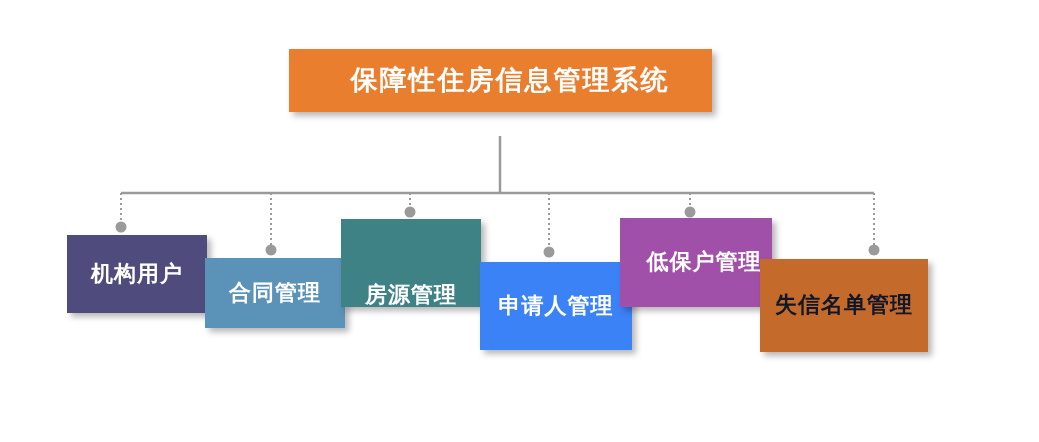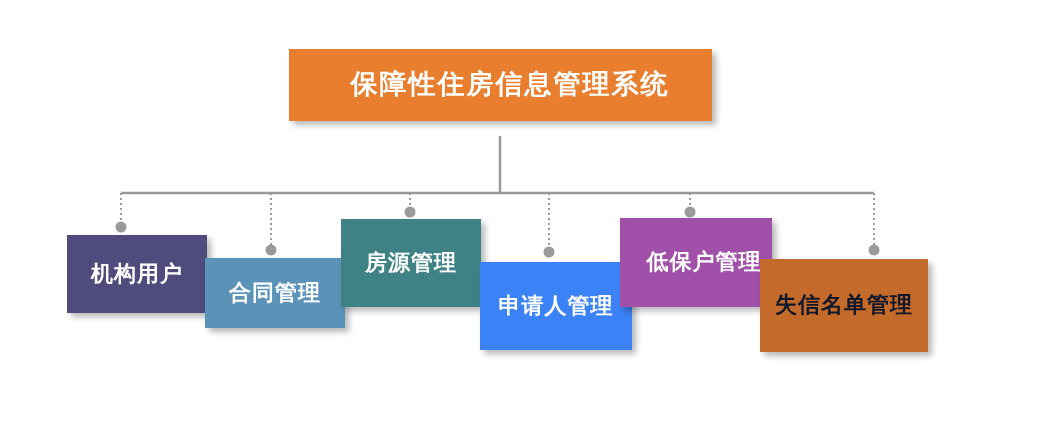--- a/index.html
+++ b/index.html
@@ -74,30 +74,30 @@
       </g>
   </svg>
 
   <div id="nodes-layer">
       <div class="node node-child" style="left: 67px; top: 235px; width: 140px; height: 78px; background: rgb(79, 75, 124); color: rgb(255, 255, 255);">
         <span class="node-label">机构用户</span>
       </div>
       <div class="node node-child" style="left: 205px; top: 258px; width: 140px; height: 70px; background: rgb(91, 146, 184); color: rgb(255, 255, 255);">
         <span class="node-label">合同管理</span>
       </div>
-      <div class="node node-child" style="left: 341px; top: 219px; width: 140px; height: 88px; background: rgb(63, 130, 134); color: rgb(255, 255, 255);">
+      <div class="node node-child" style="left: 341px; top: 219px; width: 140px; height: 88px; background: rgb(63, 130, 134); color: rgb(255, 255, 255); align-items: flex-end;">
         <span class="node-label">房源管理</span>
       </div>
       <div class="node node-child" style="left: 480px; top: 262px; width: 152px; height: 88px; background: #3b82f6; color: rgb(255, 255, 255);">
         <span class="node-label">申请人管理</span>
       </div>
       <div class="node node-child" style="left: 620px; top: 218px; width: 152px; height: 89px; background: rgb(160, 80, 168); color: rgb(255, 255, 255); padding-left: 16px;">
         <span class="node-label">低保户管理</span>
       </div>
       <div class="node node-child" style="left: 760px; top: 259px; width: 168px; height: 93px; background: rgb(196, 106, 42); color: #0f172a;">
         <span class="node-label">失信名单管理</span>
       </div>
-      <div class="node node-root" style="left: 289px; top: 49px; width: 423px; height: 72px; background: rgb(233, 126, 46); color: rgb(255, 255, 255); padding-left: 19px;">
+      <div class="node node-root" style="left: 289px; top: 49px; width: 423px; height: 63px; background: rgb(233, 126, 46); color: rgb(255, 255, 255); padding-left: 19px;">
         <span class="node-label">保障性住房信息管理系统</span>
       </div>
     </div>
 
 </div>
 
 </body></html>

